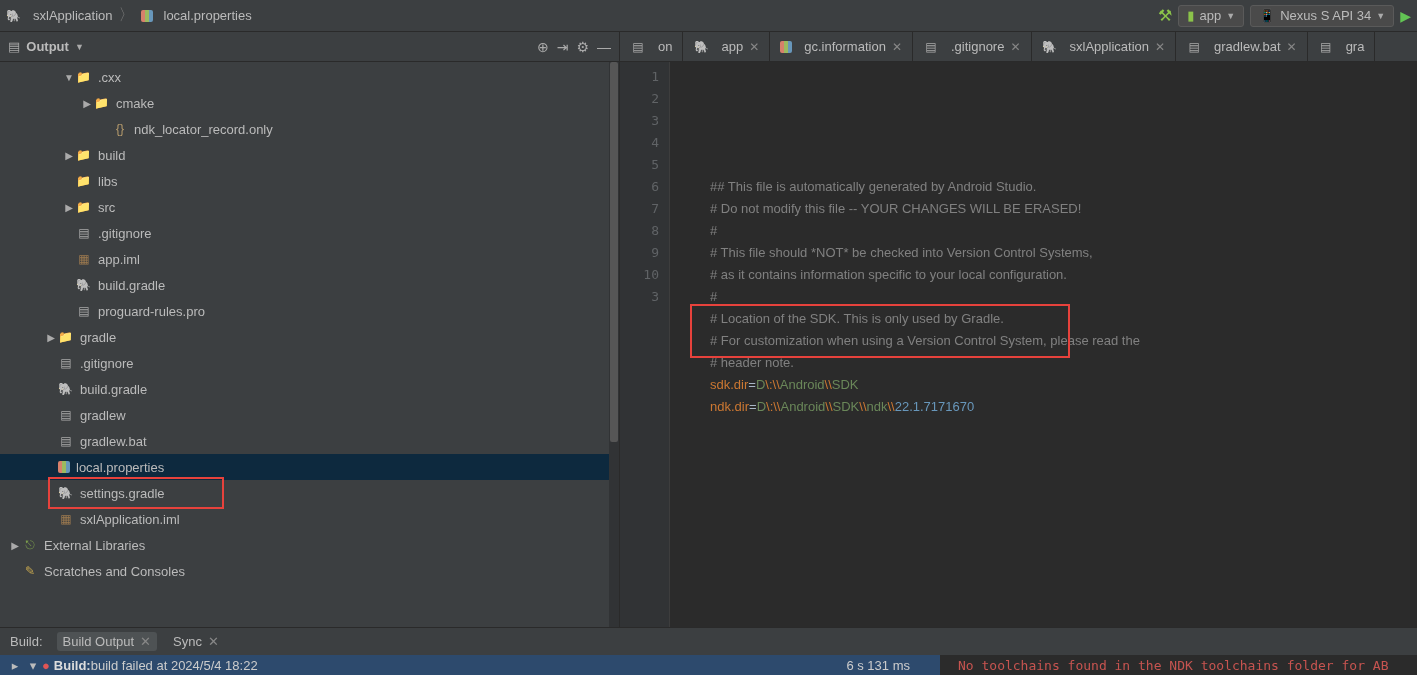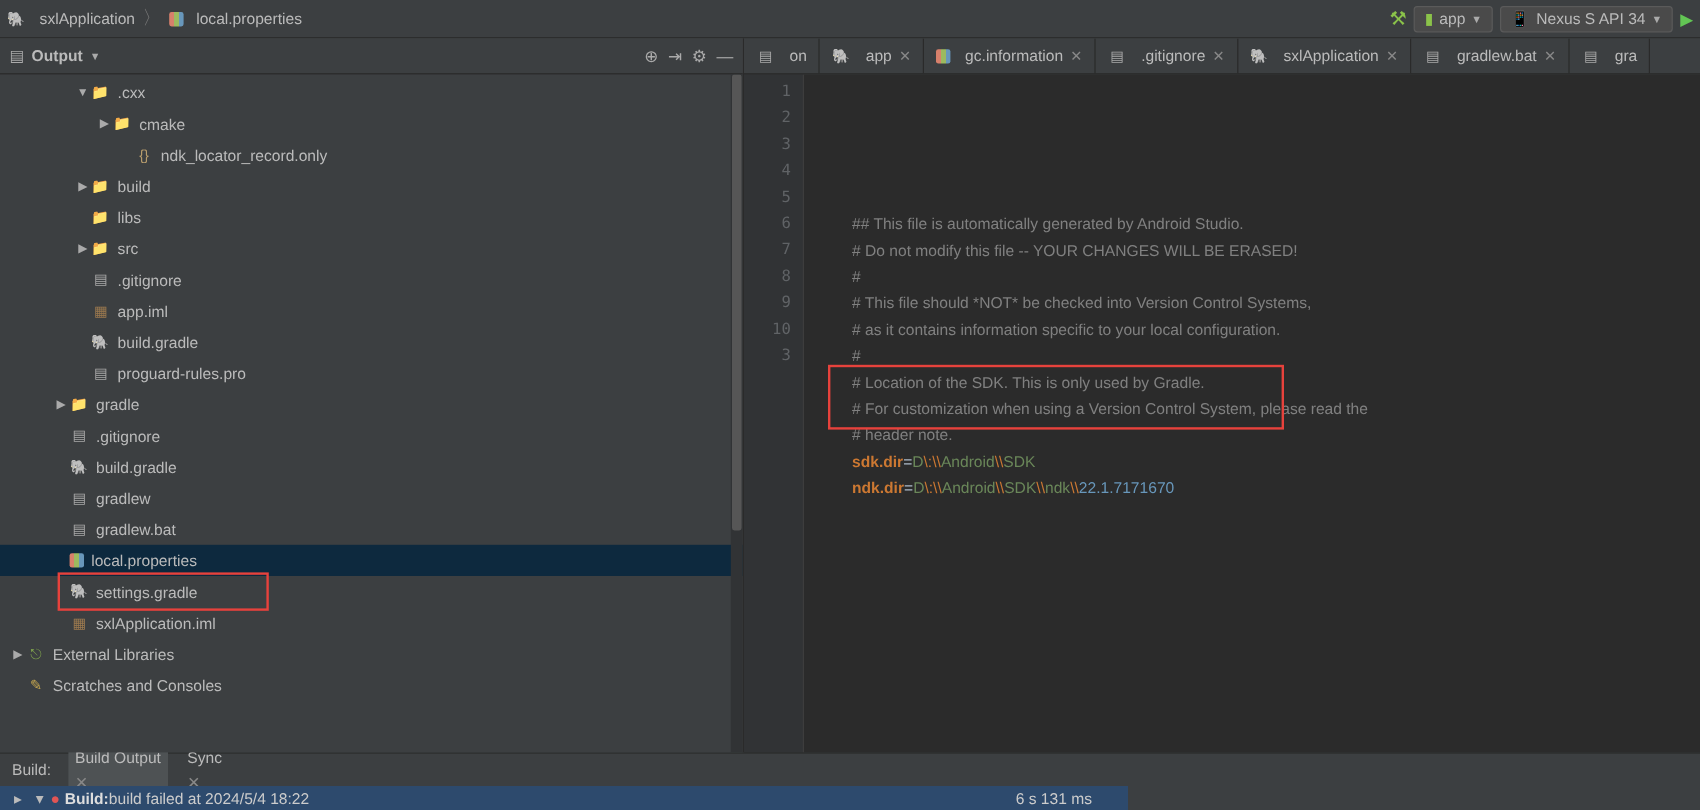--- a/index.html
+++ b/index.html
@@ -66,29 +66,29 @@
   .editor-side{flex:1;display:flex;flex-direction:column;min-width:0;}
   .tabs{height:30px;display:flex;align-items:stretch;background:var(--bg-darker);border-bottom:1px solid #2a2a2a;overflow:hidden;}
   .tab{display:flex;align-items:center;padding:0 10px;gap:6px;color:var(--fg);border-right:1px solid #2a2a2a;white-space:nowrap;}
   .tab .close{color:#888;font-size:12px;}
 
   .editor{flex:1;display:flex;background:var(--bg-panel);position:relative;overflow:hidden;}
   .gutter{width:50px;background:#313335;color:var(--gutter);text-align:right;padding:4px 10px 0 0;border-right:1px solid #3d3d3d;}
   .gutter div{height:22px;line-height:22px;font-family:Consolas,monospace;font-size:13px;}
   .code{flex:1;padding:4px 0 0 40px;font-family:Consolas,monospace;font-size:14px;line-height:22px;white-space:pre;color:#808080;position:relative;}
   .codeblock{position:relative;}
-  .k{color:#cc7832;font-weight:bold;}
+  .k{color:#cc7832;}
   .s{color:#6a8759;}
   .n{color:#6897bb;}
   .esc{color:#cc7832;}
   .redbox2{position:absolute;border:2px solid var(--redbox);pointer-events:none;}
 
   
   .buildbar{height:28px;background:var(--bg-darker);border-top:1px solid #2a2a2a;display:flex;align-items:center;padding:0 10px;gap:14px;}
-  .buildtab{display:flex;align-items:flex-start;gap:6px;padding:2px 6px;flex-direction:column;}
+  .buildtab{display:flex;align-items:flex-start;gap:6px;padding:2px 6px;}
   .buildtab.sel{background:#4e5254;border-radius:3px;}
   .buildtab .close{color:#888;}
   .bs-chev{width:18px;text-align:center;color:#bbb;}
   .bs-err{color:#e05555;margin-right:4px;}
   .bs-bold{font-weight:bold;color:#ddd;}
   .bs-time{margin-left:auto;margin-right:30px;color:#ccc;}
   .buildstatus-wrap{position:relative;height:20px;background:var(--bg-darker);display:flex;}
   .buildstatus-left{flex:0 0 940px;background:#2d4a6d;display:flex;align-items:center;padding-left:6px;}
   .buildstatus-right{flex:1;background:#2b2b2b;display:flex;align-items:center;padding-left:18px;overflow:hidden;}
 </style>
@@ -341,13 +341,16 @@
 
 <div class="buildstatus-wrap">
   <div class="buildstatus-left">
     <span class="bs-chev">▸</span>
     <span class="bs-chev" style="color:#bbb">▾</span>
     <span class="bs-err">●</span>
     <span class="bs-bold">Build:</span>
     <span style="color:#ccc"> build failed at 2024/5/4 18:22</span>
     <span class="bs-time">6 s 131 ms</span>
   </div>
+  <div class="buildstatus-right">
+    <span style="color:#c75450;font-family:Consolas,monospace;white-space:nowrap">No toolchains found in the NDK toolchains folder for AB</span>
+  </div>
 </div>
 
 </body></html>

